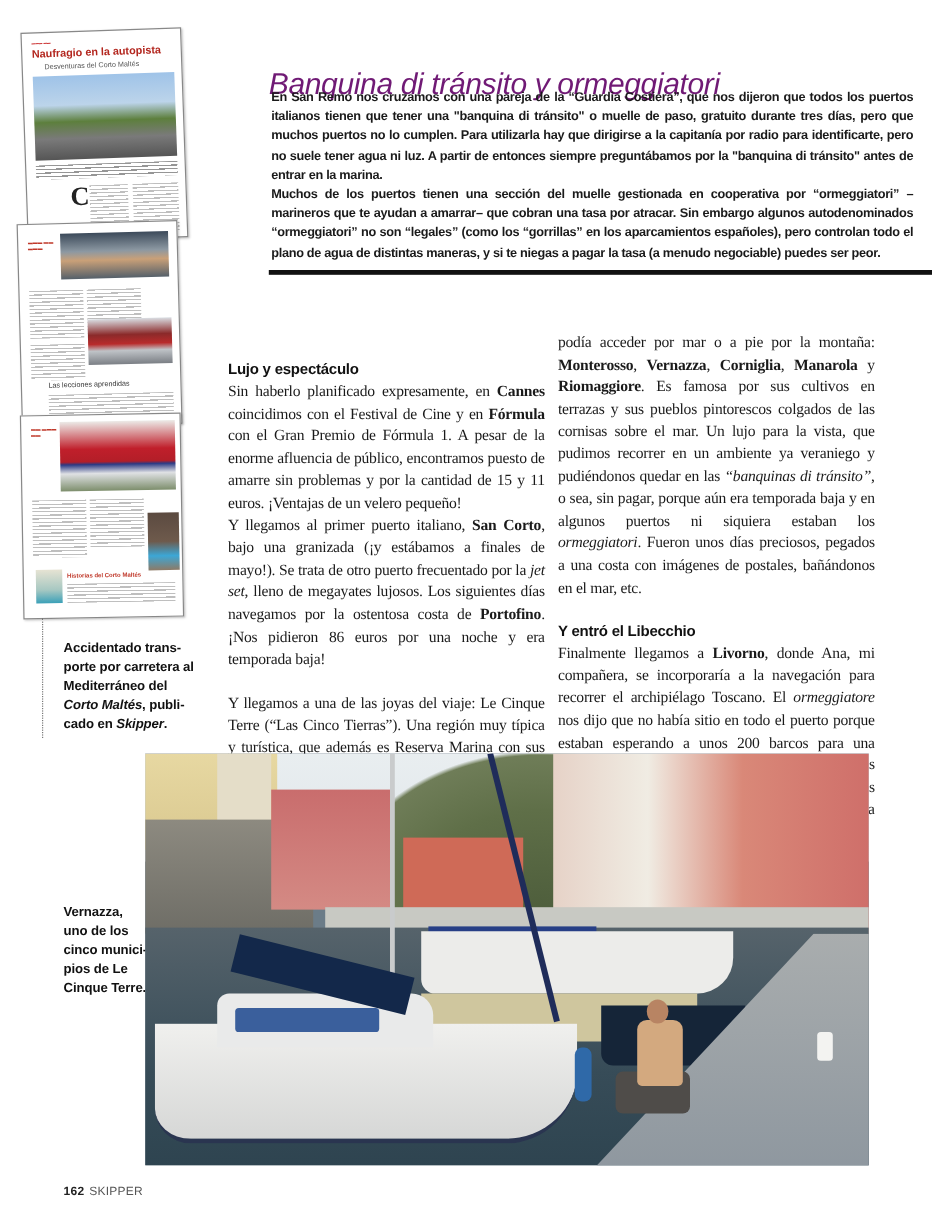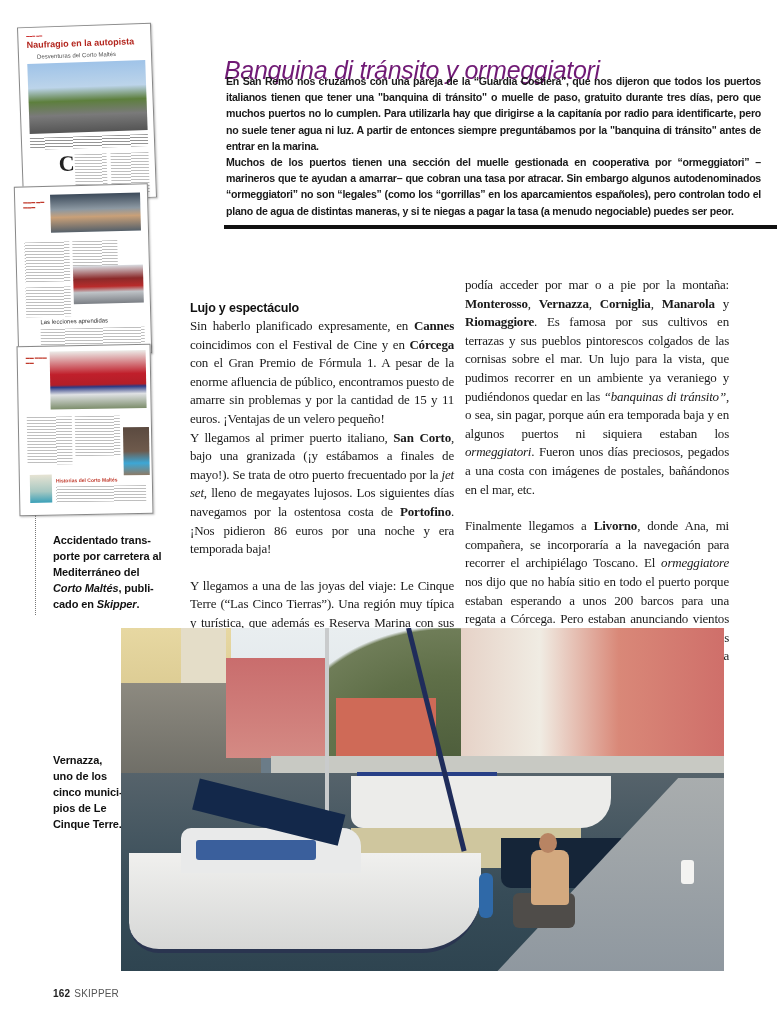--- a/index.html
+++ b/index.html
@@ -131,34 +131,35 @@
 <h1 class="title">Banquina di tránsito y ormeggiatori</h1>
 <div class="intro">
   <p>En San Remo nos cruzamos con una pareja de la “Guardia Costiera”, que nos dijeron que todos los puertos italianos tienen que tener una "banquina di tránsito" o muelle de paso, gratuito durante tres días, pero que muchos puertos no lo cumplen. Para utilizarla hay que dirigirse a la capitanía por radio para identificarte, pero no suele tener agua ni luz. A partir de entonces siempre preguntábamos por la "banquina di tránsito" antes de entrar en la marina.</p>
   <p>Muchos de los puertos tienen una sección del muelle gestionada en cooperativa por “ormeggiatori” –marineros que te ayudan a amarrar– que cobran una tasa por atracar. Sin embargo algunos autodenominados “ormeggiatori” no son “legales” (como los “gorrillas” en los aparcamientos españoles), pero controlan todo el plano de agua de distintas maneras, y si te niegas a pagar la tasa (a menudo negociable) puedes ser peor.</p>
 </div>
 <div class="thick-rule"></div>
 
 <div class="col col1">
   <h3>Lujo y espectáculo</h3>
   <p>
-    <span>Sin haberlo planificado expresamente, en </span><b>Cannes</b><span> coincidimos con el Festival de Cine y en </span><b>Córcega</b><span> con el Gran Premio de Fórmula 1. A pesar de la enorme afluencia de público, encontramos puesto de amarre sin problemas y por la cantidad de 15 y 11 euros. ¡Ventajas de un velero pequeño!</span>
+    <span>Sin haberlo planificado expresamente, en </span><b>Cannes</b><span> coincidimos con el Festival de Cine y en </span><b>Fórmula</b><span> con el Gran Premio de Fórmula 1. A pesar de la enorme afluencia de público, encontramos puesto de amarre sin problemas y por la cantidad de 15 y 11 euros. ¡Ventajas de un velero pequeño!</span>
   </p>
   <p>
     <span>Y llegamos al primer puerto italiano, </span><b>San Corto</b><span>, bajo una granizada (¡y estábamos a finales de mayo!). Se trata de otro puerto frecuentado por la </span><i>jet set</i><span>, lleno de megayates lujosos. Los siguientes días navegamos por la ostentosa costa de </span><b>Portofino</b><span>. ¡Nos pidieron 86 euros por una noche y era temporada baja!</span>
   </p>
   <div class="gap"></div>
   <p>Y llegamos a una de las joyas del viaje: Le Cinque Terre (“Las Cinco Tierras”). Una región muy típica y turística, que además es Reserva Marina con sus normas específicas de navegación. Se llama así porque históricamente incluía cinco poblados tan remotos que sólo se</p>
 </div>
 
 <div class="col col2">
   <p>
     <span>podía acceder por mar o a pie por la montaña: </span><b>Monterosso</b><span>, </span><b>Vernazza</b><span>, </span><b>Corniglia</b><span>, </span><b>Manarola</b><span> y </span><b>Riomaggiore</b><span>. Es famosa por sus cultivos en terrazas y sus pueblos pintorescos colgados de las cornisas sobre el mar. Un lujo para la vista, que pudimos recorrer en un ambiente ya veraniego y pudiéndonos quedar en las </span><i>“banquinas di tránsito”</i><span>, o sea, sin pagar, porque aún era temporada baja y en algunos puertos ni siquiera estaban los </span><i>ormeggiatori</i><span>. Fueron unos días preciosos, pegados a una costa con imágenes de postales, bañándonos en el mar, etc.</span>
   </p>
   <div class="gap"></div>
+  <h3>Y entró el Libecchio</h3>
   <p>
     <span>Finalmente llegamos a </span><b>Livorno</b><span>, donde Ana, mi compañera, se incorporaría a la navegación para recorrer el archipiélago Toscano. El </span><i>ormeggiatore</i><span> nos dijo que no había sitio en todo el puerto porque estaban esperando a unos 200 barcos para una regata a Córcega. Pero estaban anunciando vientos del Oeste de fuerza 8, por lo que terminamos amarrándonos al pantalán de la gasolinera, que ya había cerrado. Por la mañana nos si-</span>
   </p>
 </div>
 
 <div class="main-photo">
   <div class="mp-sky"></div>
   <div class="mp-hill"></div>
   <div class="mp-bldgL"></div>
   <div class="mp-tower"></div>

